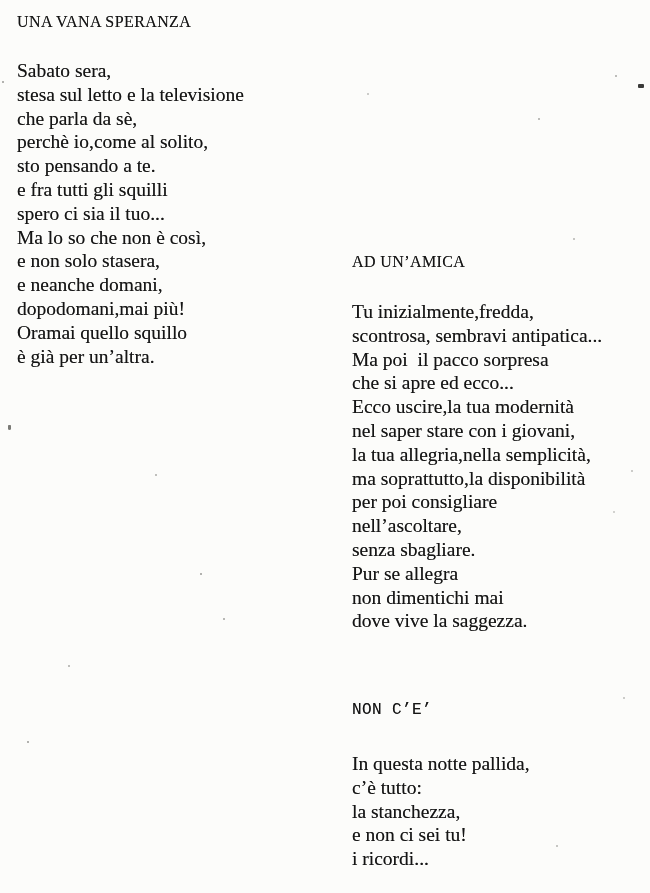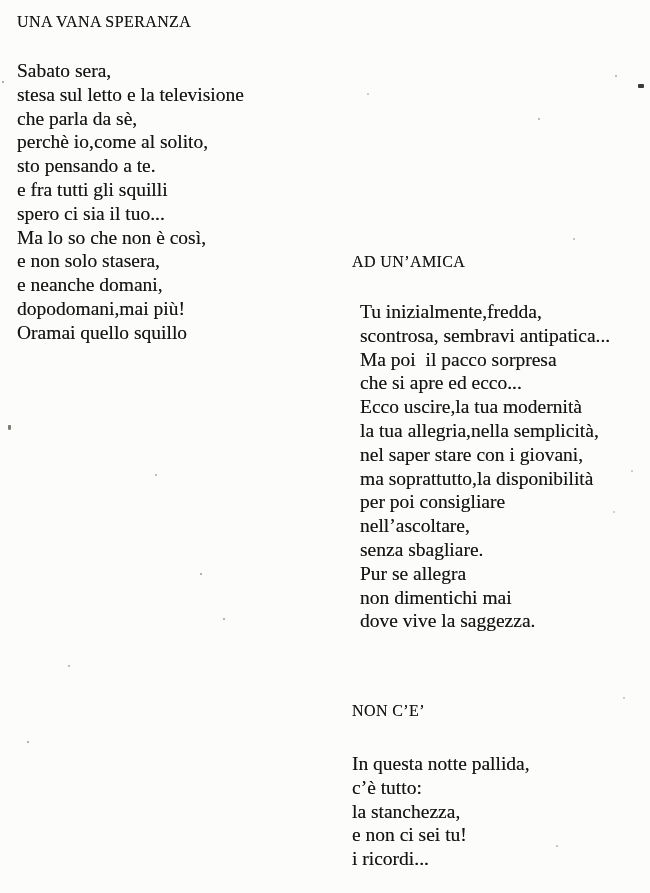--- a/index.html
+++ b/index.html
@@ -34,22 +34,22 @@
     font-size: 19.5px;
     line-height: 23.8px;
     white-space: pre;
     text-shadow: 0 0 0.4px rgba(20,20,20,0.55);
   }
   
   .title-1  { left: 17px;  top: 10px;  }
   .stanza-1 { left: 17px;  top: 59px;  }
   
   .title-2  { left: 352px; top: 250px; }
-  .stanza-2 { left: 360px; top: 300px; }
-  .title-3  { left: 352px; top: 699px; }
+  .stanza-2 { left: 352px; top: 300px; }
+  .title-3  { left: 352px; top: 699px; font-family: Liberation Mono, monospace; }
   .stanza-3 { left: 352px; top: 740px; margin-top: 12px; }
 
   
   .speck {
     position: absolute;
     border-radius: 50%;
   }
 </style>
 </head>
 <body>
@@ -78,38 +78,39 @@
       <div class="poem-line">Ma lo so che non è così,</div>
 
       <div class="poem-line">e non solo stasera,</div>
 
       <div class="poem-line">e neanche domani,</div>
 
       <div class="poem-line">dopodomani,mai più!</div>
 
       <div class="poem-line">Oramai quello squillo</div>
 
+      <div class="poem-line">è già per un’altra.</div>
     </div>
 
   <div class="poem-title title-2">AD UN’AMICA</div>
   <div class="poem-stanza stanza-2">
 
       <div class="poem-line">Tu inizialmente,fredda,</div>
 
       <div class="poem-line">scontrosa, sembravi antipatica...</div>
 
       <div class="poem-line">Ma poi  il pacco sorpresa</div>
 
       <div class="poem-line">che si apre ed ecco...</div>
 
       <div class="poem-line">Ecco uscire,la tua modernità</div>
 
+      <div class="poem-line">nel saper stare con i giovani,</div>
+
       <div class="poem-line">la tua allegria,nella semplicità,</div>
-
-      <div class="poem-line">nel saper stare con i giovani,</div>
 
       <div class="poem-line">ma soprattutto,la disponibilità</div>
 
       <div class="poem-line">per poi consigliare</div>
 
       <div class="poem-line">nell’ascoltare,</div>
 
       <div class="poem-line">senza sbagliare.</div>
 
       <div class="poem-line">Pur se allegra</div>

